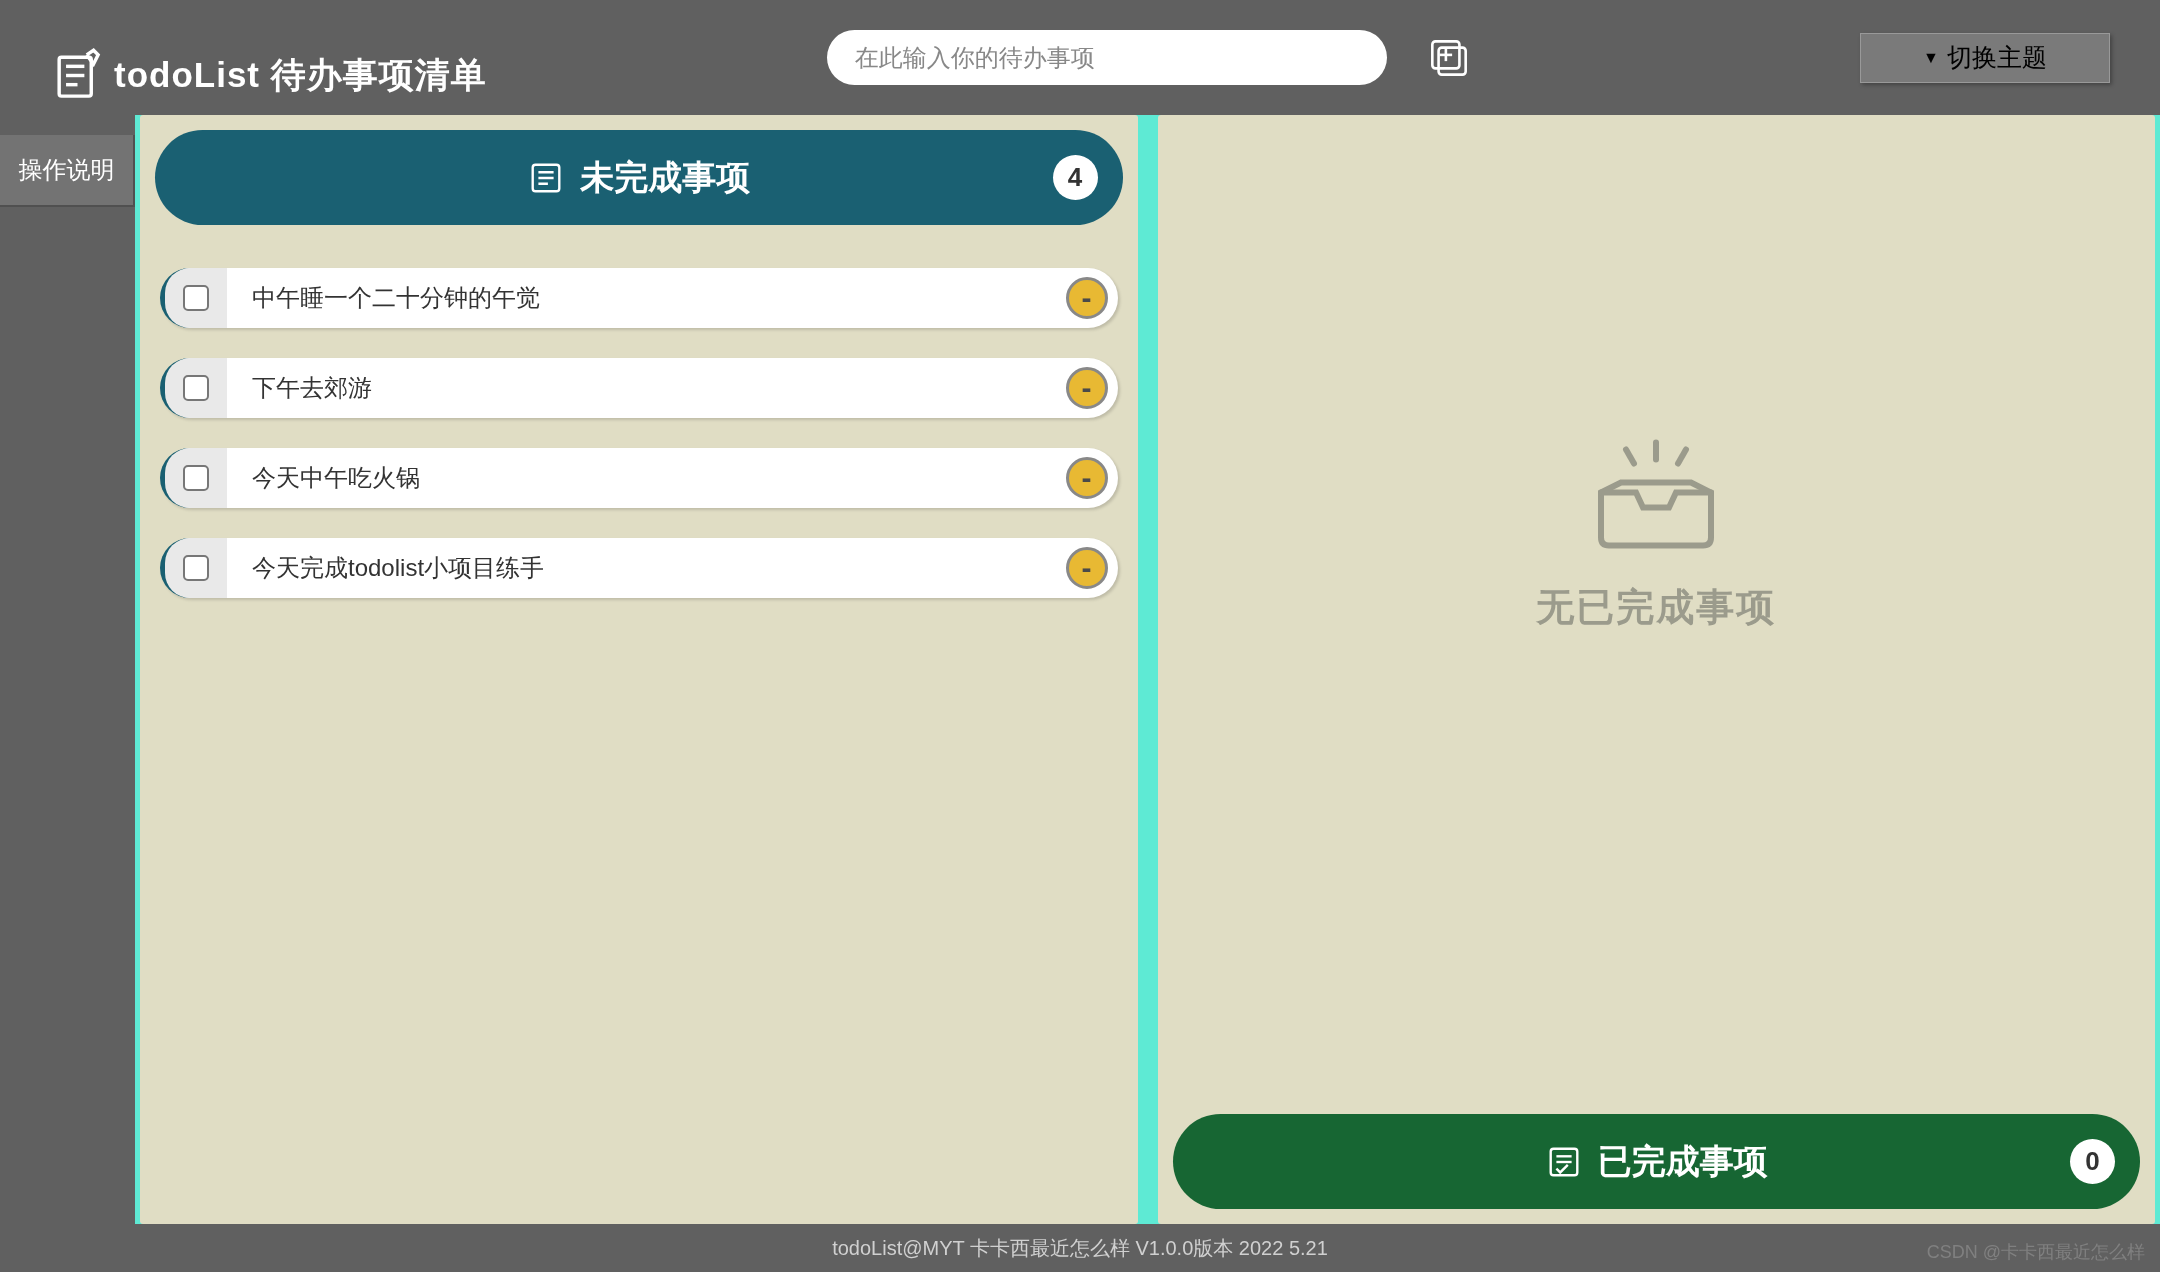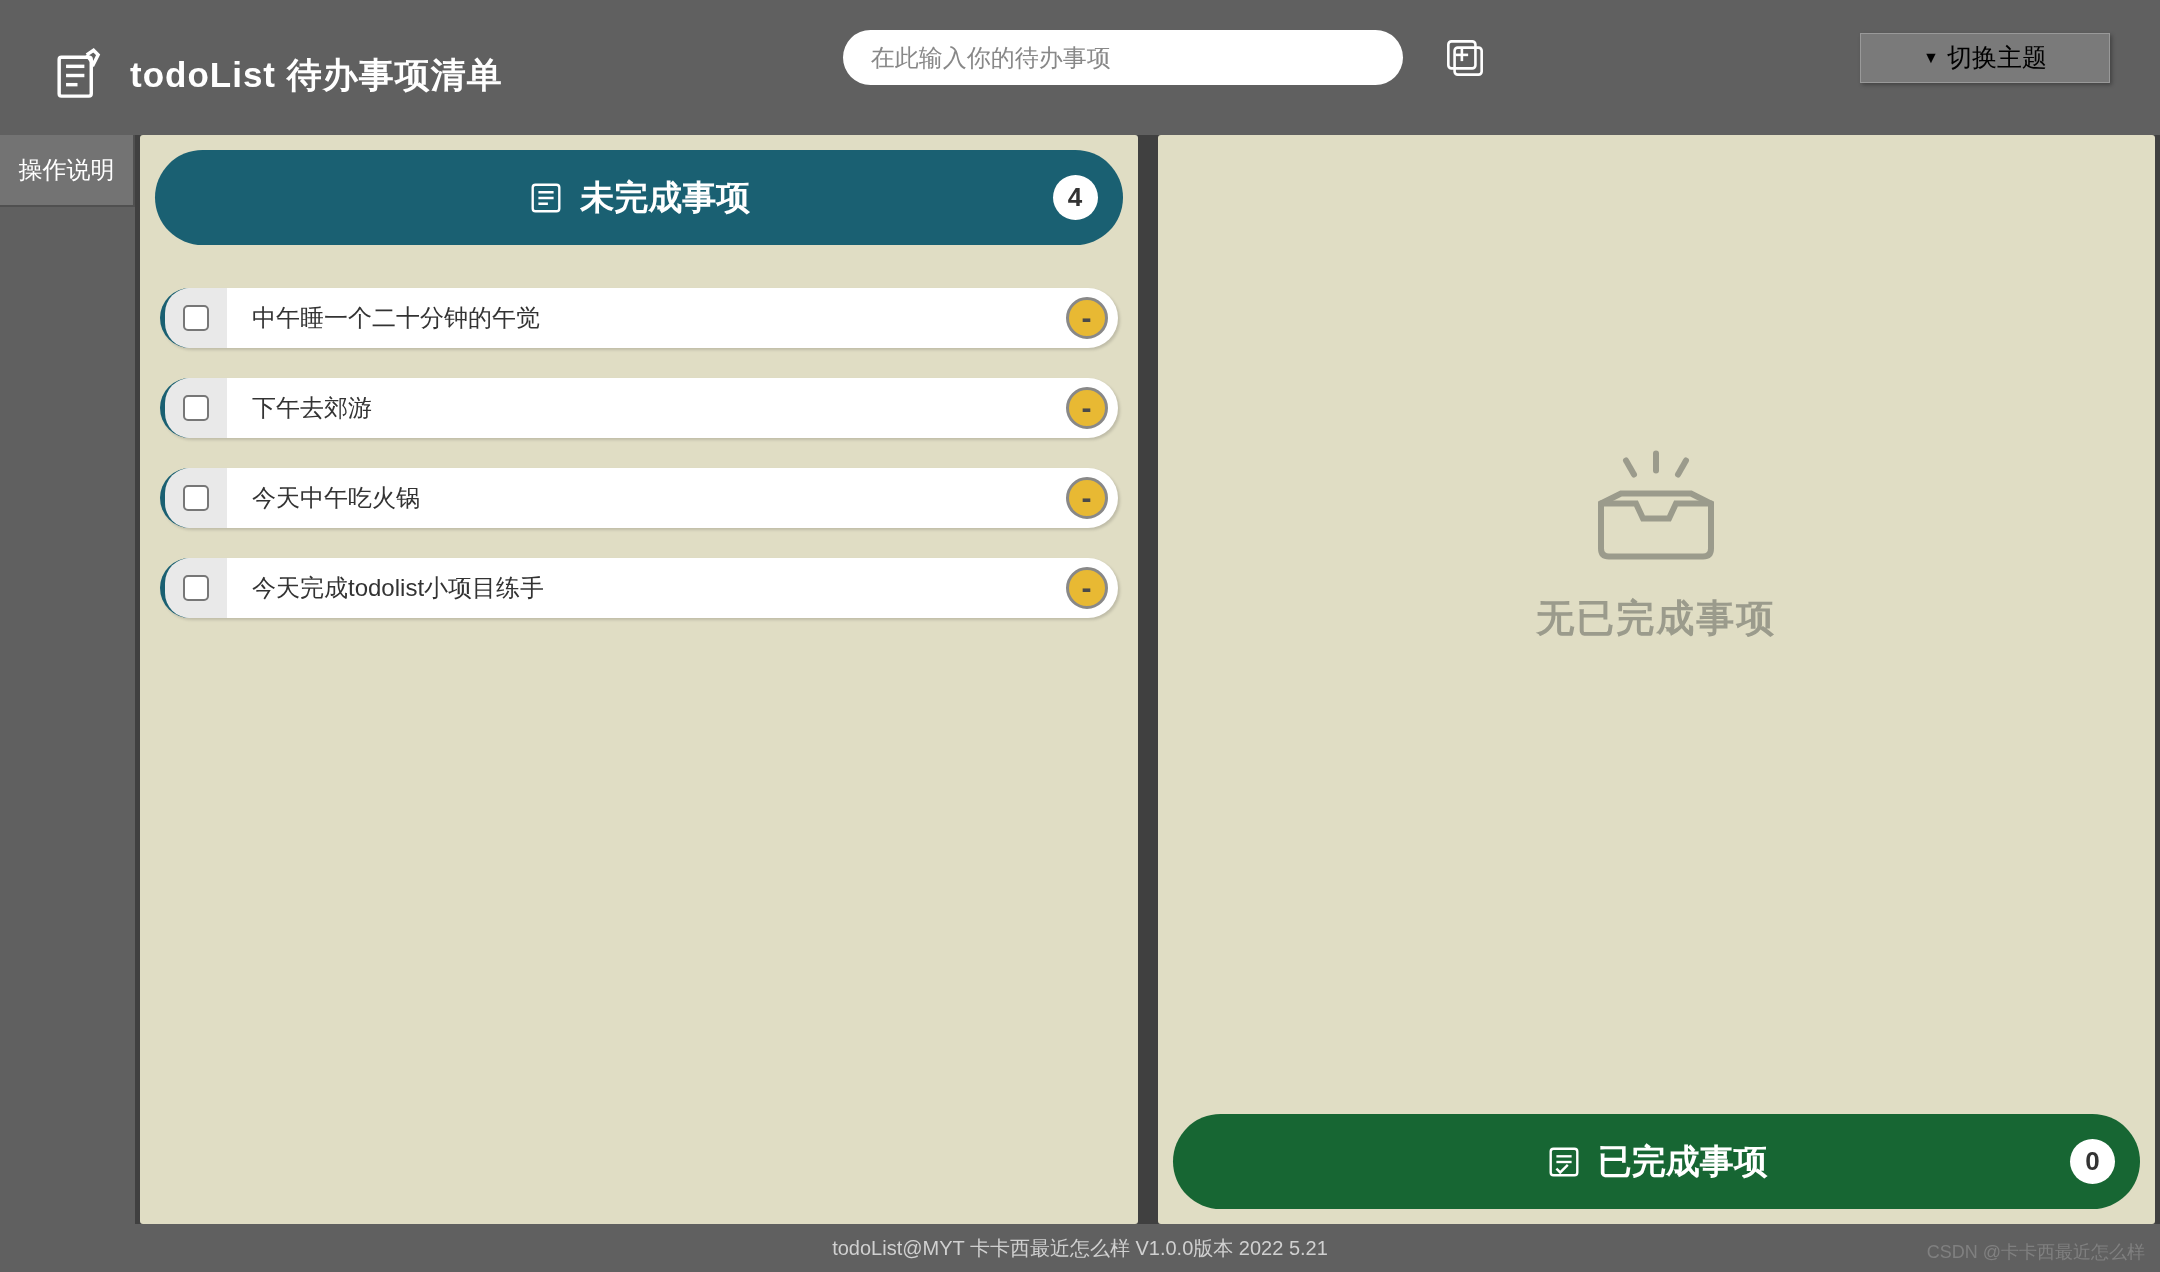--- a/index.html
+++ b/index.html
@@ -19,21 +19,21 @@
       height: 115px;
       background: #606060;
       display: flex;
       align-items: center;
       padding: 0 50px;
       gap: 20px;
     }
     .logo-section {
       display: flex;
       align-items: center;
-      gap: 25px;
+      gap: 9px;
       margin-top: 36px;
     }
     .logo-icon {
       width: 55px;
       height: 55px;
       stroke: #fff;
       fill: none;
       stroke-width: 3;
     }
     .app-title {
@@ -113,23 +113,22 @@
       align-items: center;
       justify-content: center;
       cursor: pointer;
       border-bottom: 2px solid #505050;
       border-right: 2px solid #505050;
     }
     .content-area {
       flex: 1;
       display: flex;
       gap: 20px;
-      background: #404040;
+      background: #5eead4;
       padding: 0 5px;
-      margin-top: 20px;
     }
     .panel {
       flex: 1;
       background: #e0ddc4;
       border-radius: 3px;
       position: relative;
       overflow-y: scroll;
       overflow-x: scroll;
     }
     .panel::-webkit-scrollbar {

